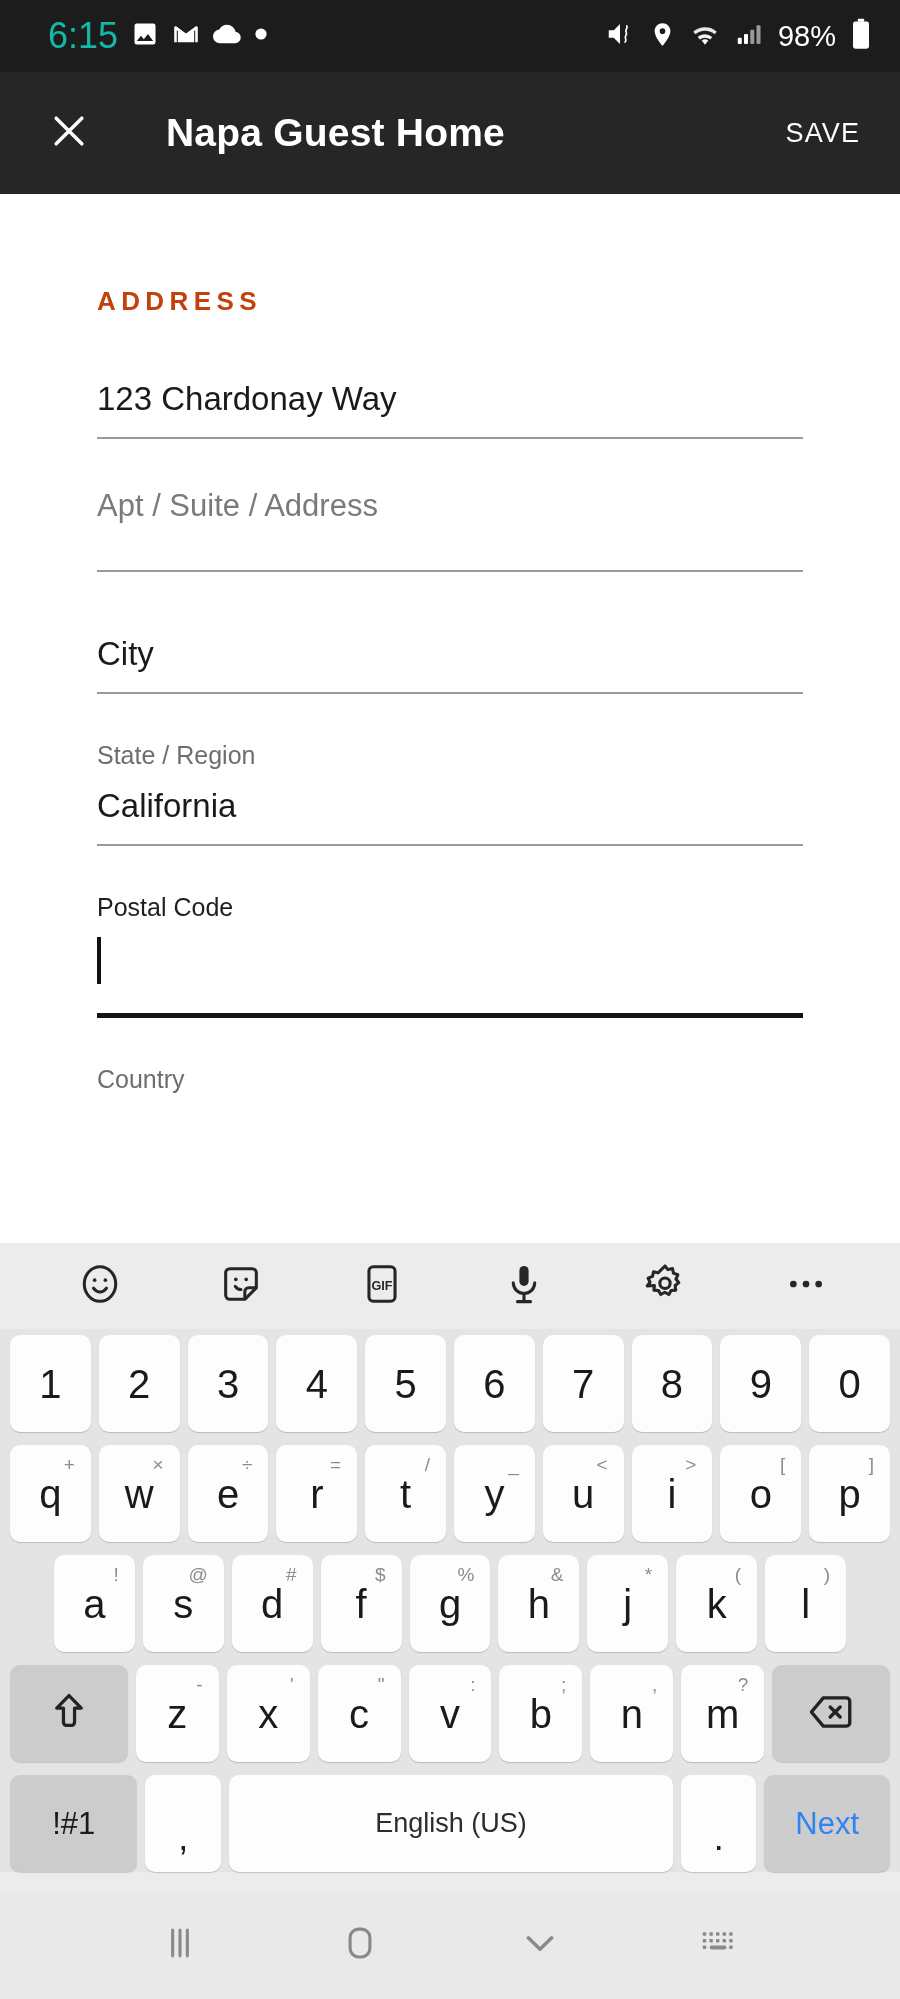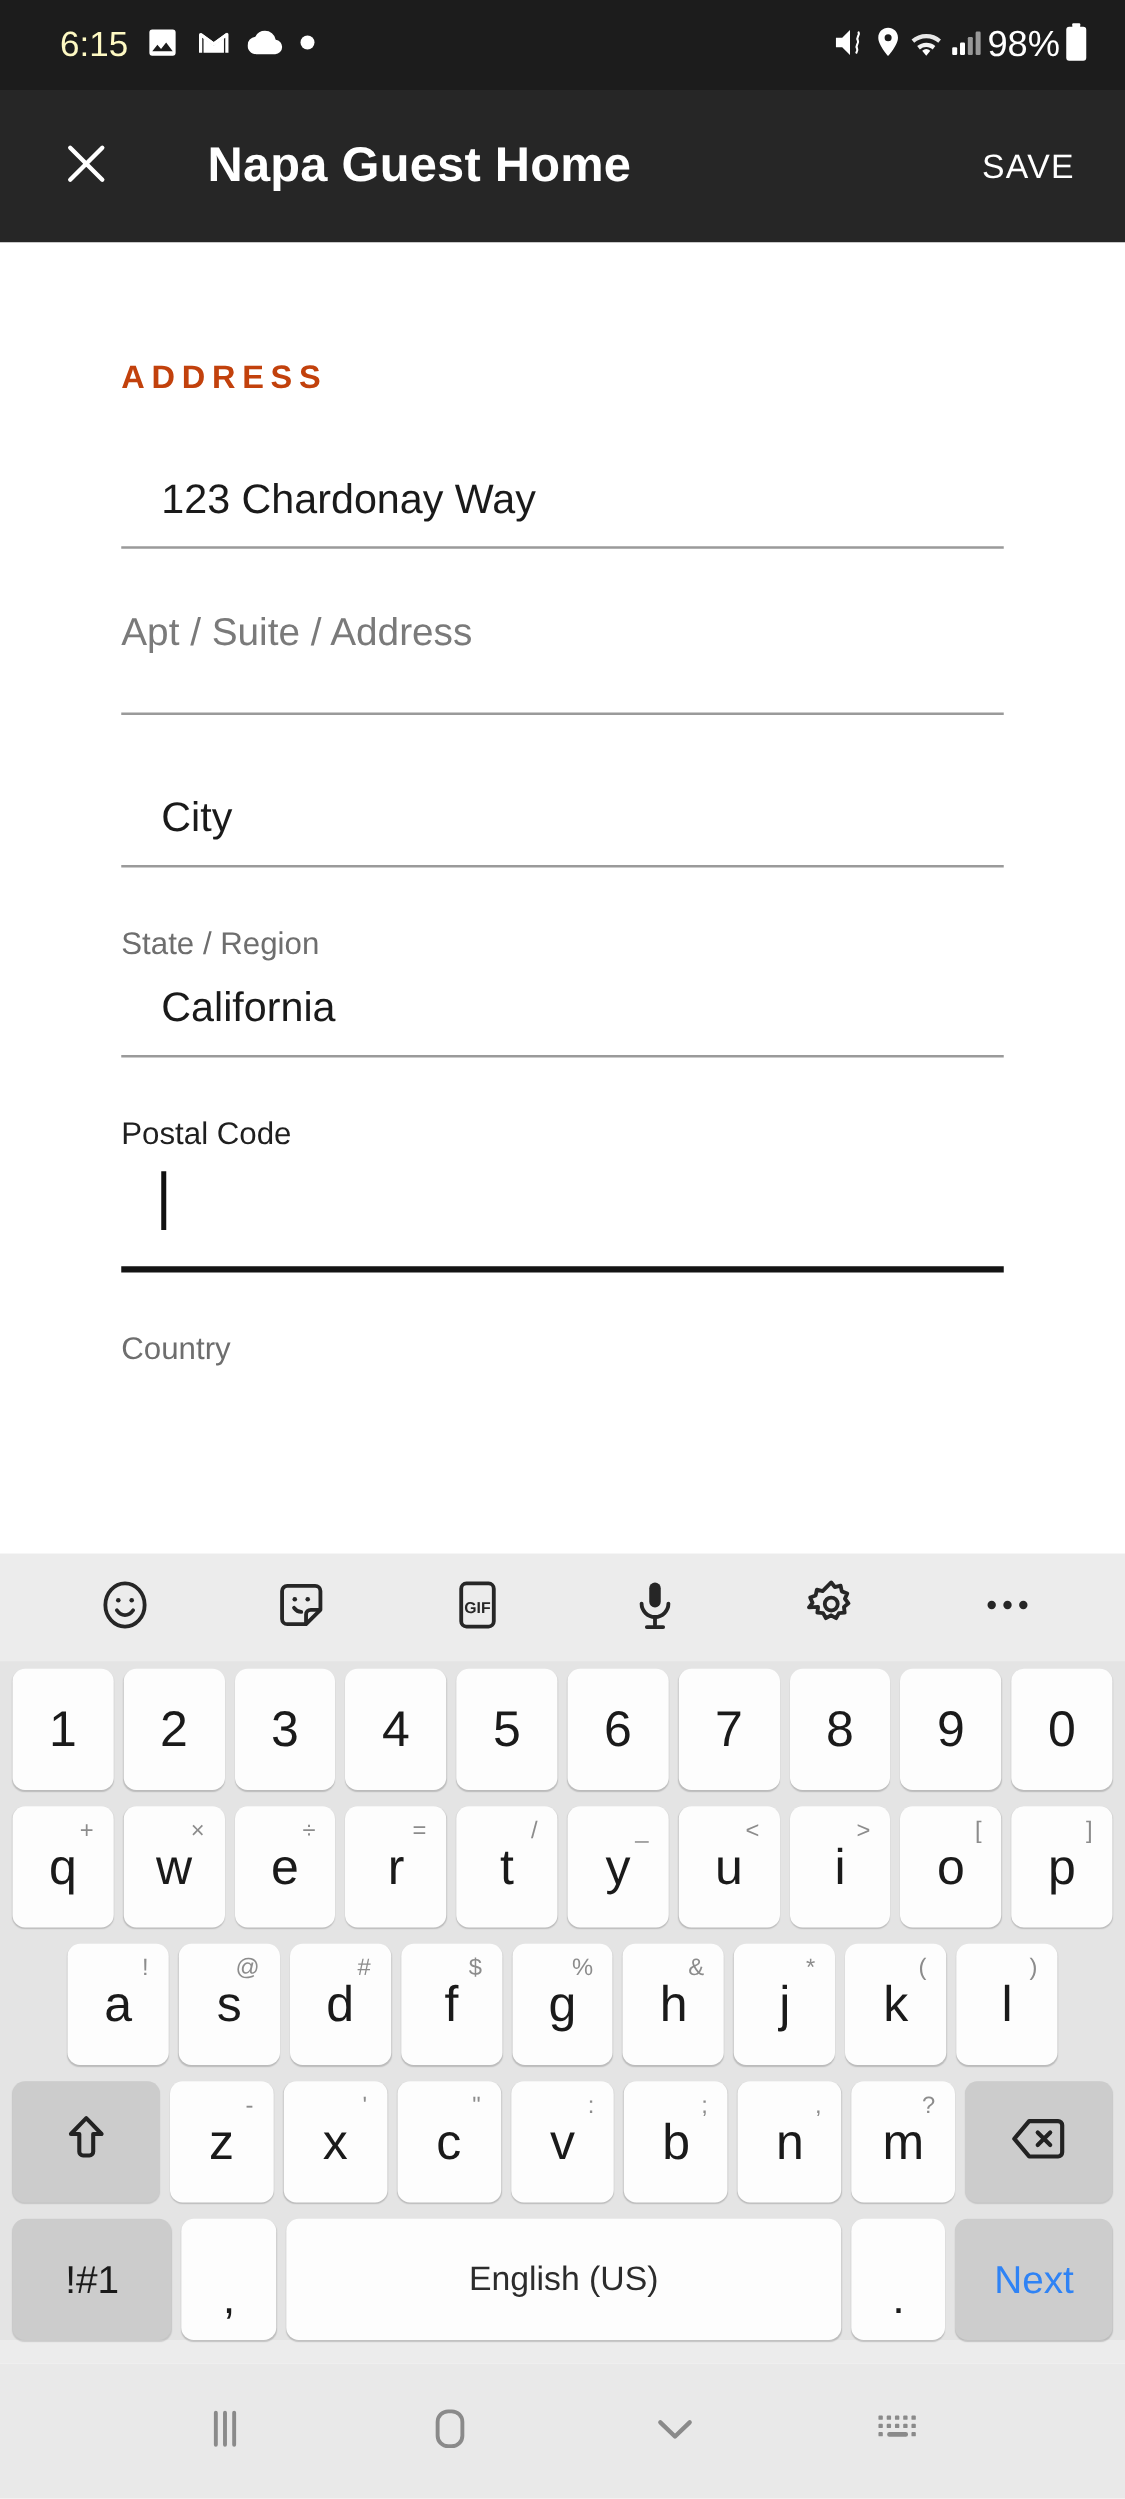--- a/index.html
+++ b/index.html
@@ -30,30 +30,30 @@
     justify-content: space-between;
     padding: 0 28px 0 48px;
     flex: 0 0 auto;
   }
   .status-left {
     display: flex;
     align-items: center;
     gap: 13px;
   }
   .status-clock {
-    color: #fef9c3;
-    font-size: 28px;
+    color: #14b8a6;
+    font-size: 36px;
     font-weight: 400;
     letter-spacing: 0px;
     line-height: 1;
   }
   .status-right {
     display: flex;
     align-items: center;
-    gap: 2px;
+    gap: 14px;
   }
   .status-battery-text {
     color: #ffffff;
     font-size: 29px;
     font-weight: 500;
     line-height: 1;
   }
   .sicon { display: block; }
 
   
@@ -125,21 +125,20 @@
   .field-label.focused {
     color: #1f1f1f;
   }
   .field-value {
     font-size: 33px;
     color: #1a1a1a;
     line-height: 1.25;
     height: 47px;
     margin-top: 13px;
     white-space: nowrap;
-    margin-left: 32px;
   }
   .field-underline {
     height: 2px;
     background: #9a9a9a;
     margin-top: 12px;
   }
   .field-underline.focused {
     height: 5px;
     background: #141414;
     margin-top: 12px;

